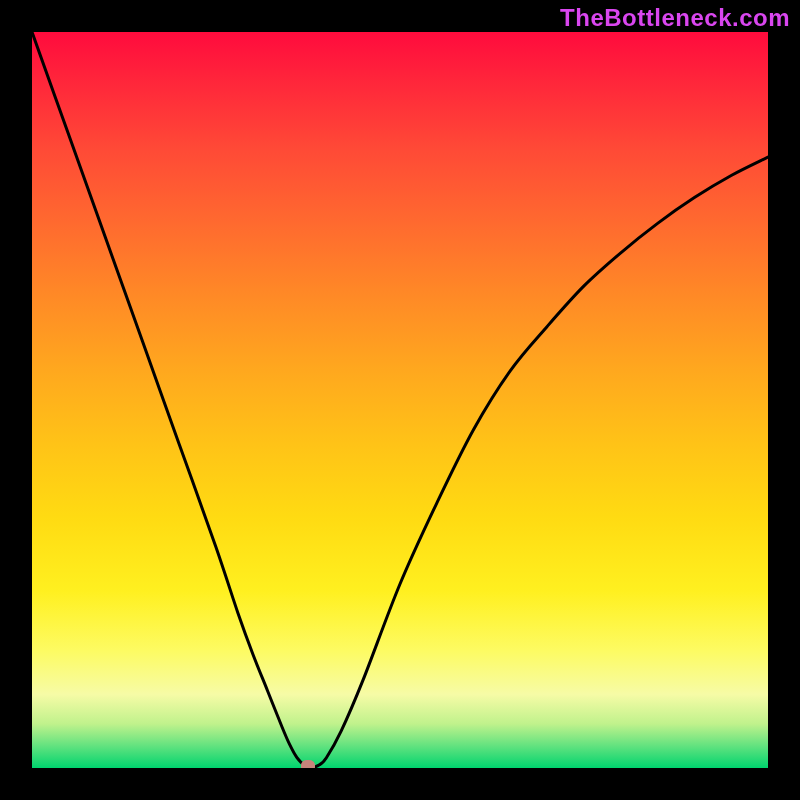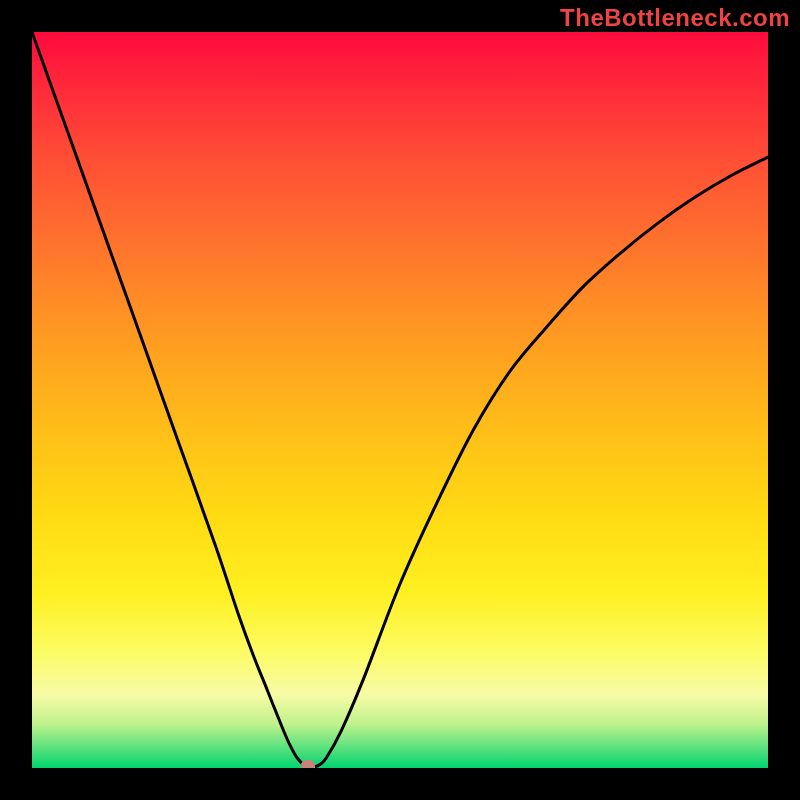--- a/index.html
+++ b/index.html
@@ -14,21 +14,21 @@
   .frame {
     position: relative;
     width: 800px;
     height: 800px;
     background: #000;
   }
   .watermark {
     position: absolute;
     top: 4px;
     right: 10px;
-    color: #ef4444;
+    color: #d946ef;
     font-size: 24px;
     font-weight: bold;
     letter-spacing: 0.5px;
     z-index: 10;
   }
   .plot-area {
     position: absolute;
     left: 32px;
     top: 32px;
     width: 736px;

